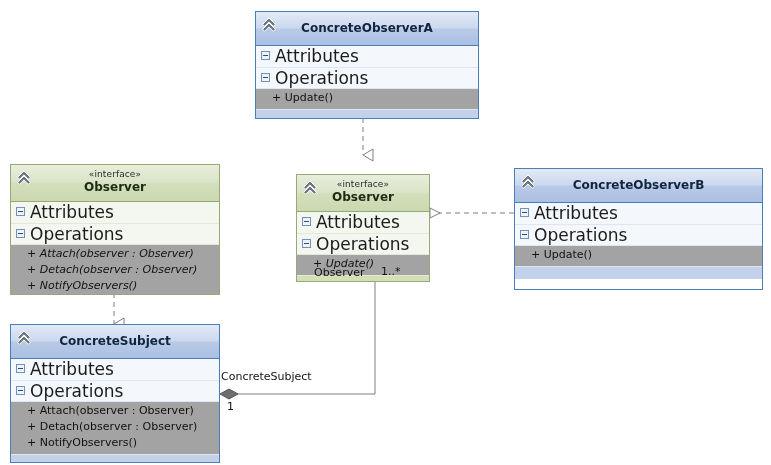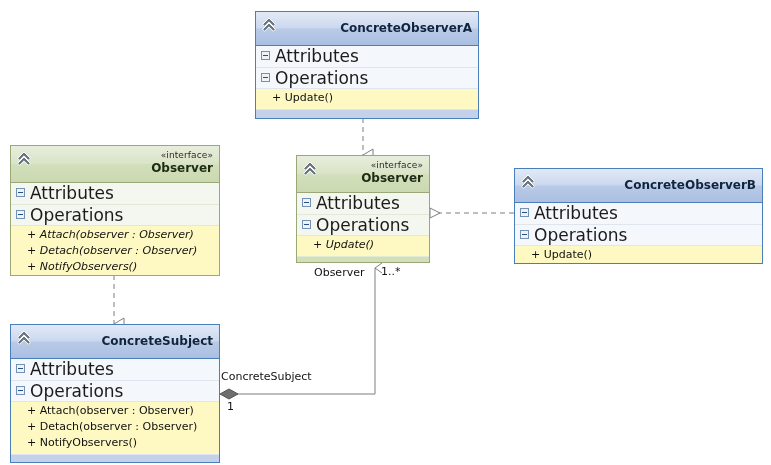--- a/index.html
+++ b/index.html
@@ -23,28 +23,28 @@
     pointer-events: none;
   }
 
   
   .uml-class {
     position: absolute;
     border: 1px solid #4a7ebb;
     background: #ffffff;
     overflow: hidden;
   }
-  .uml-class.theme-green { border-color: #9aa877; }
+  .uml-class.theme-green { border-color: #9aa877; margin-top: 19px; }
 
   .uml-header {
     position: relative;
     background: linear-gradient(to bottom, #e3eaf6 0%, #cbd8ee 48%, #b9cae7 52%, #aabfe2 100%);
     border-bottom: 1px solid #4a7ebb;
     padding: 4px 6px 6px 6px;
-    text-align: right;
+    text-align: center;
     min-height: 34px;
   }
   .theme-green > .uml-header {
     background: linear-gradient(to bottom, #e7eedc 0%, #dae4c7 48%, #d2dfbb 52%, #cbd9b1 100%);
     border-bottom: 1px solid #9aa877;
   }
 
   .chev-icon {
     position: absolute;
     left: 5px; top: 4px;
@@ -95,21 +95,21 @@
   .compartment .minus-box::before {
     content: "";
     position: absolute;
     left: 1px; right: 1px; top: 3px;
     height: 1px;
     background: #2b4d80;
   }
   .compartment-label { vertical-align: middle; }
 
   .members {
-    background: #fef9c3;
+    background: #a3a3a3;
     padding: 1px 4px 3px 16px;
     font-size: 11px;
     line-height: 16px;
     color: #111111;
     white-space: nowrap;
   }
   .members .member { display: block; }
   .members.italic .member { font-style: italic; }
 
   .uml-footer {
@@ -224,21 +224,21 @@
     </div>
     <div class="compartment">
       <span class="minus-box"></span><span class="compartment-label">Operations</span>
     </div>
     <div class="members italic">
       <span class="member">+ Update()</span>
     </div>
     <div class="uml-footer"></div>
   </div>
 
-  <div class="uml-class theme-blue" style="left:514px; top:168px; width:249px; height:96px;">
+  <div class="uml-class theme-blue" style="left:514px; top:168px; width:249px; height:122px;">
     <div class="uml-header">
       <svg class="chev-icon" viewBox="0 0 16 16" xmlns="http://www.w3.org/2000/svg">
         <path d="M8 2 L14.4 8.4 L12.3 10.2 L8 5.9 L3.7 10.2 L1.6 8.4 Z" fill="#6a7582" stroke="#ffffff" stroke-width="1"></path>
         <path d="M8 7 L14.4 13.4 L12.3 15.2 L8 10.9 L3.7 15.2 L1.6 13.4 Z" fill="#6a7582" stroke="#ffffff" stroke-width="1"></path>
       </svg>
       <div class="class-name center-single">ConcreteObserverB</div>
     </div>
     <div class="compartment">
       <span class="minus-box"></span><span class="compartment-label">Attributes</span>
     </div>

